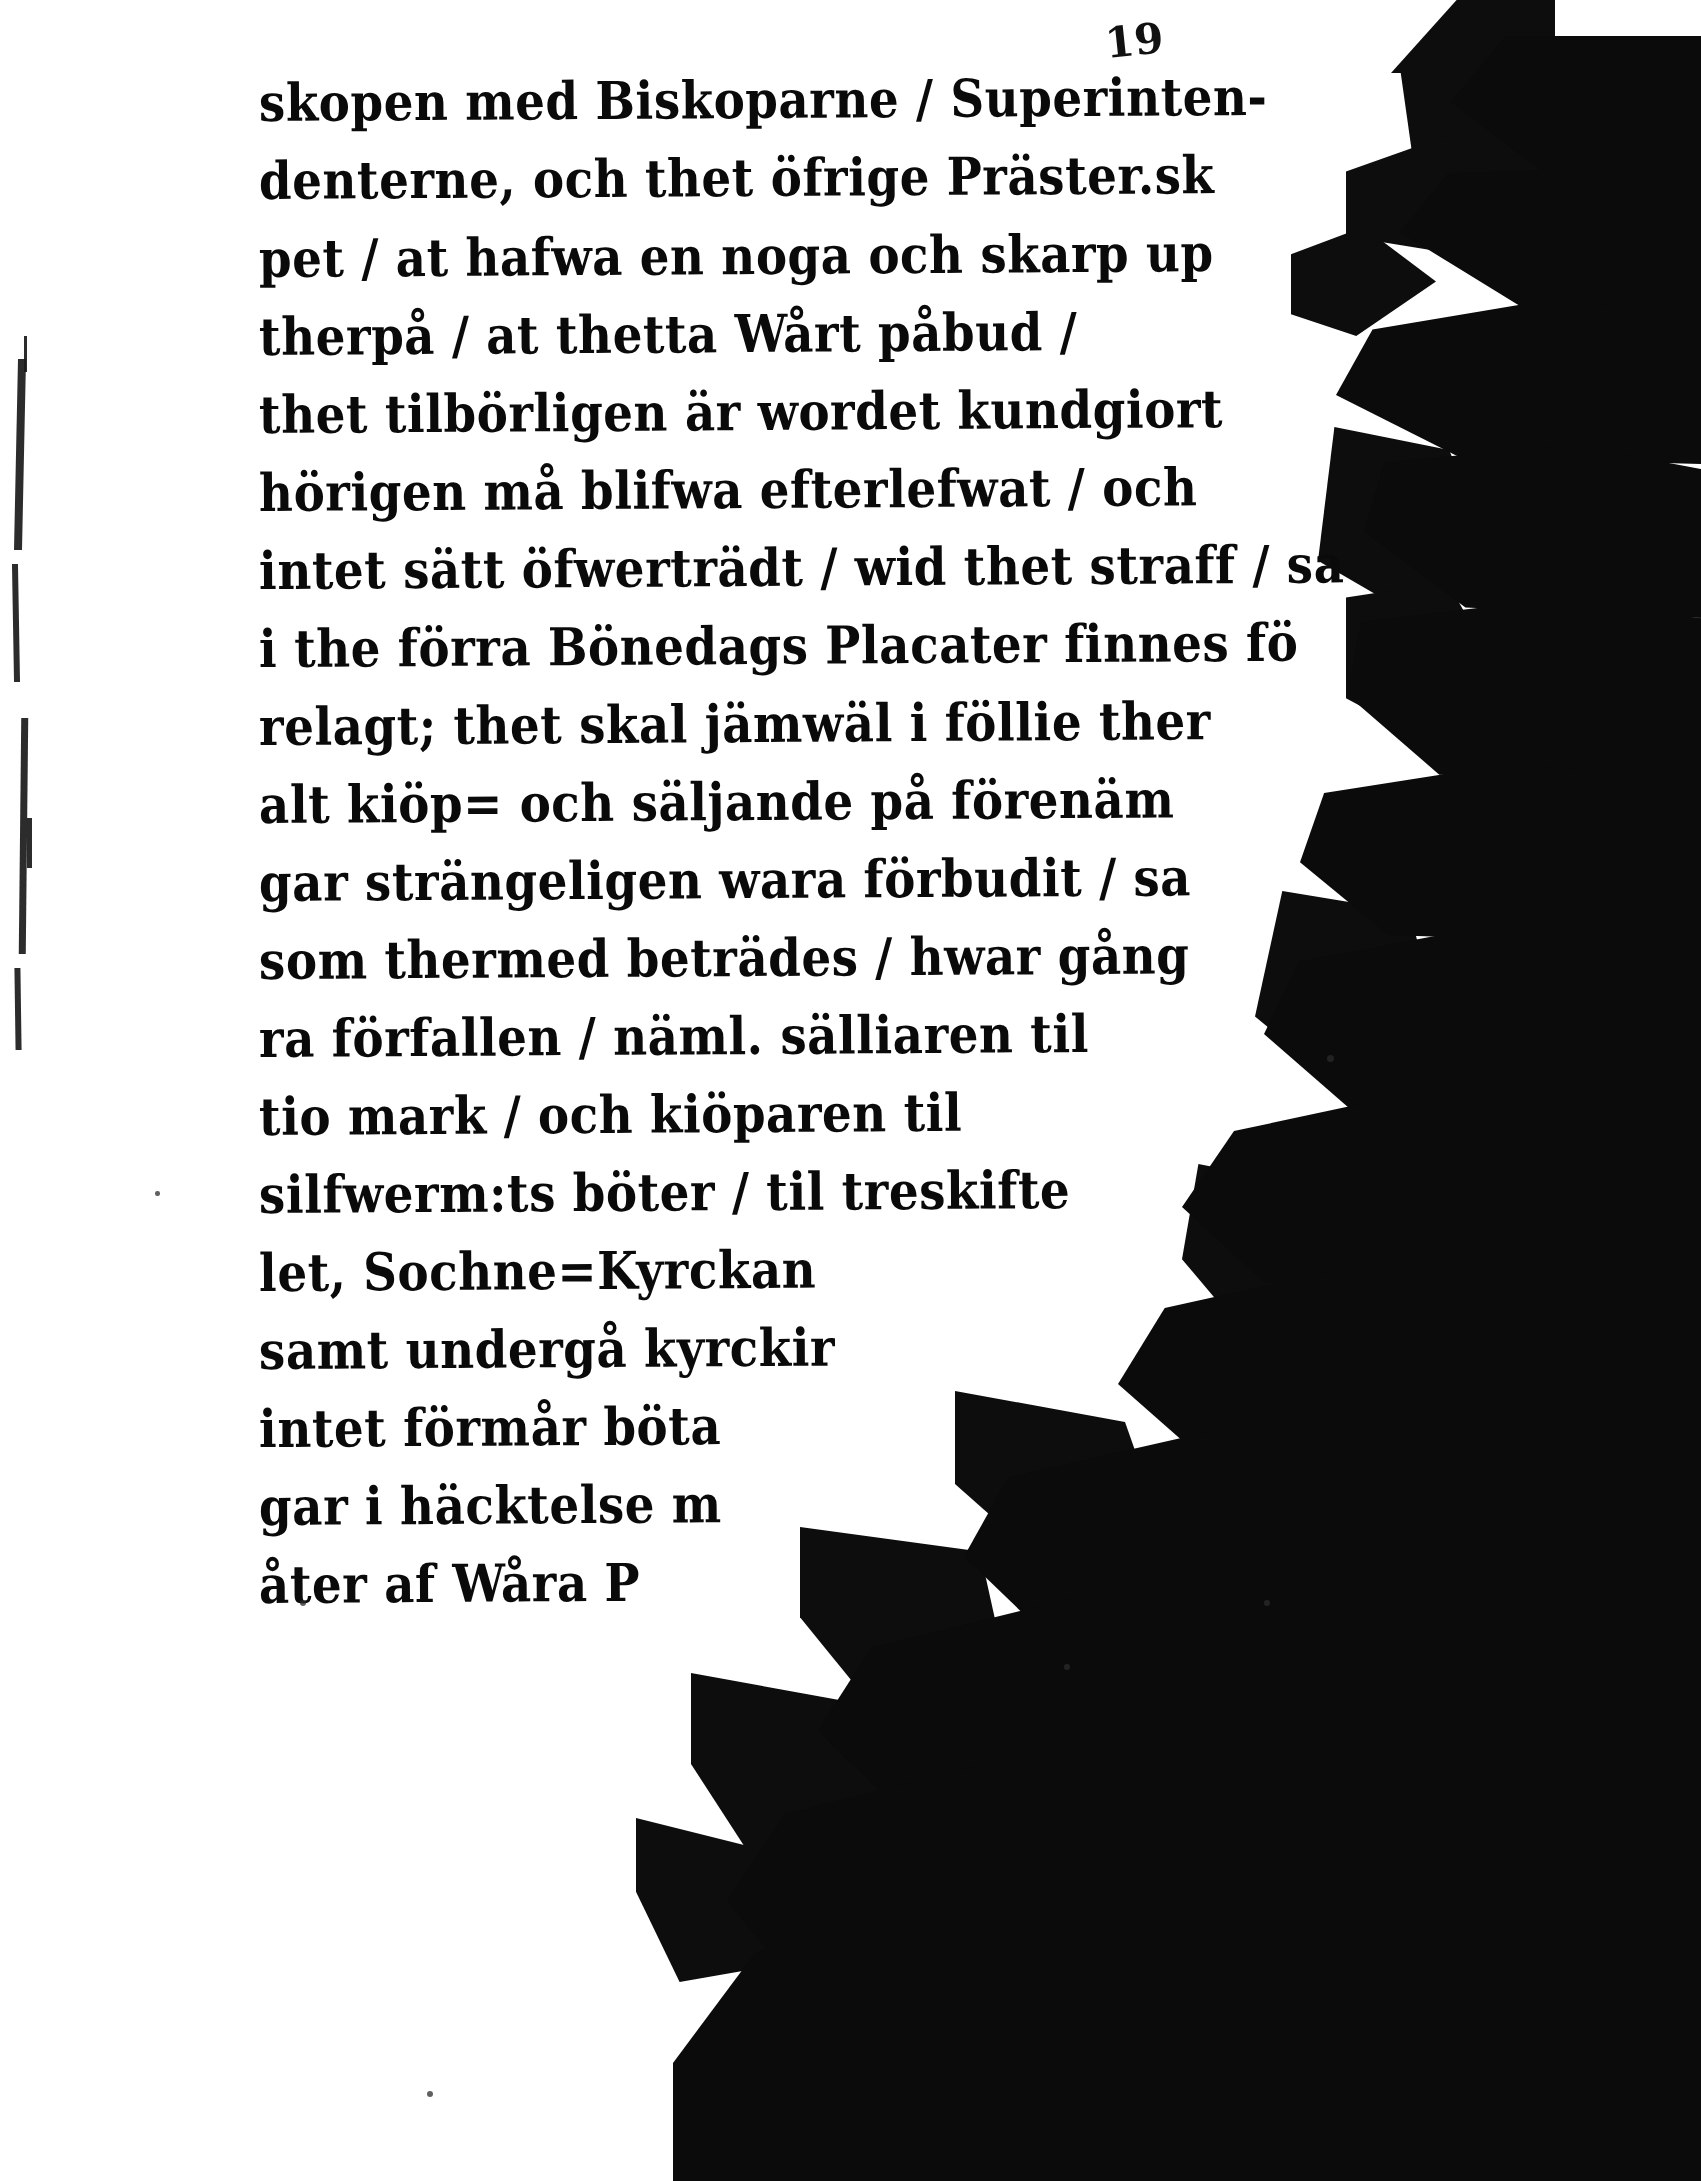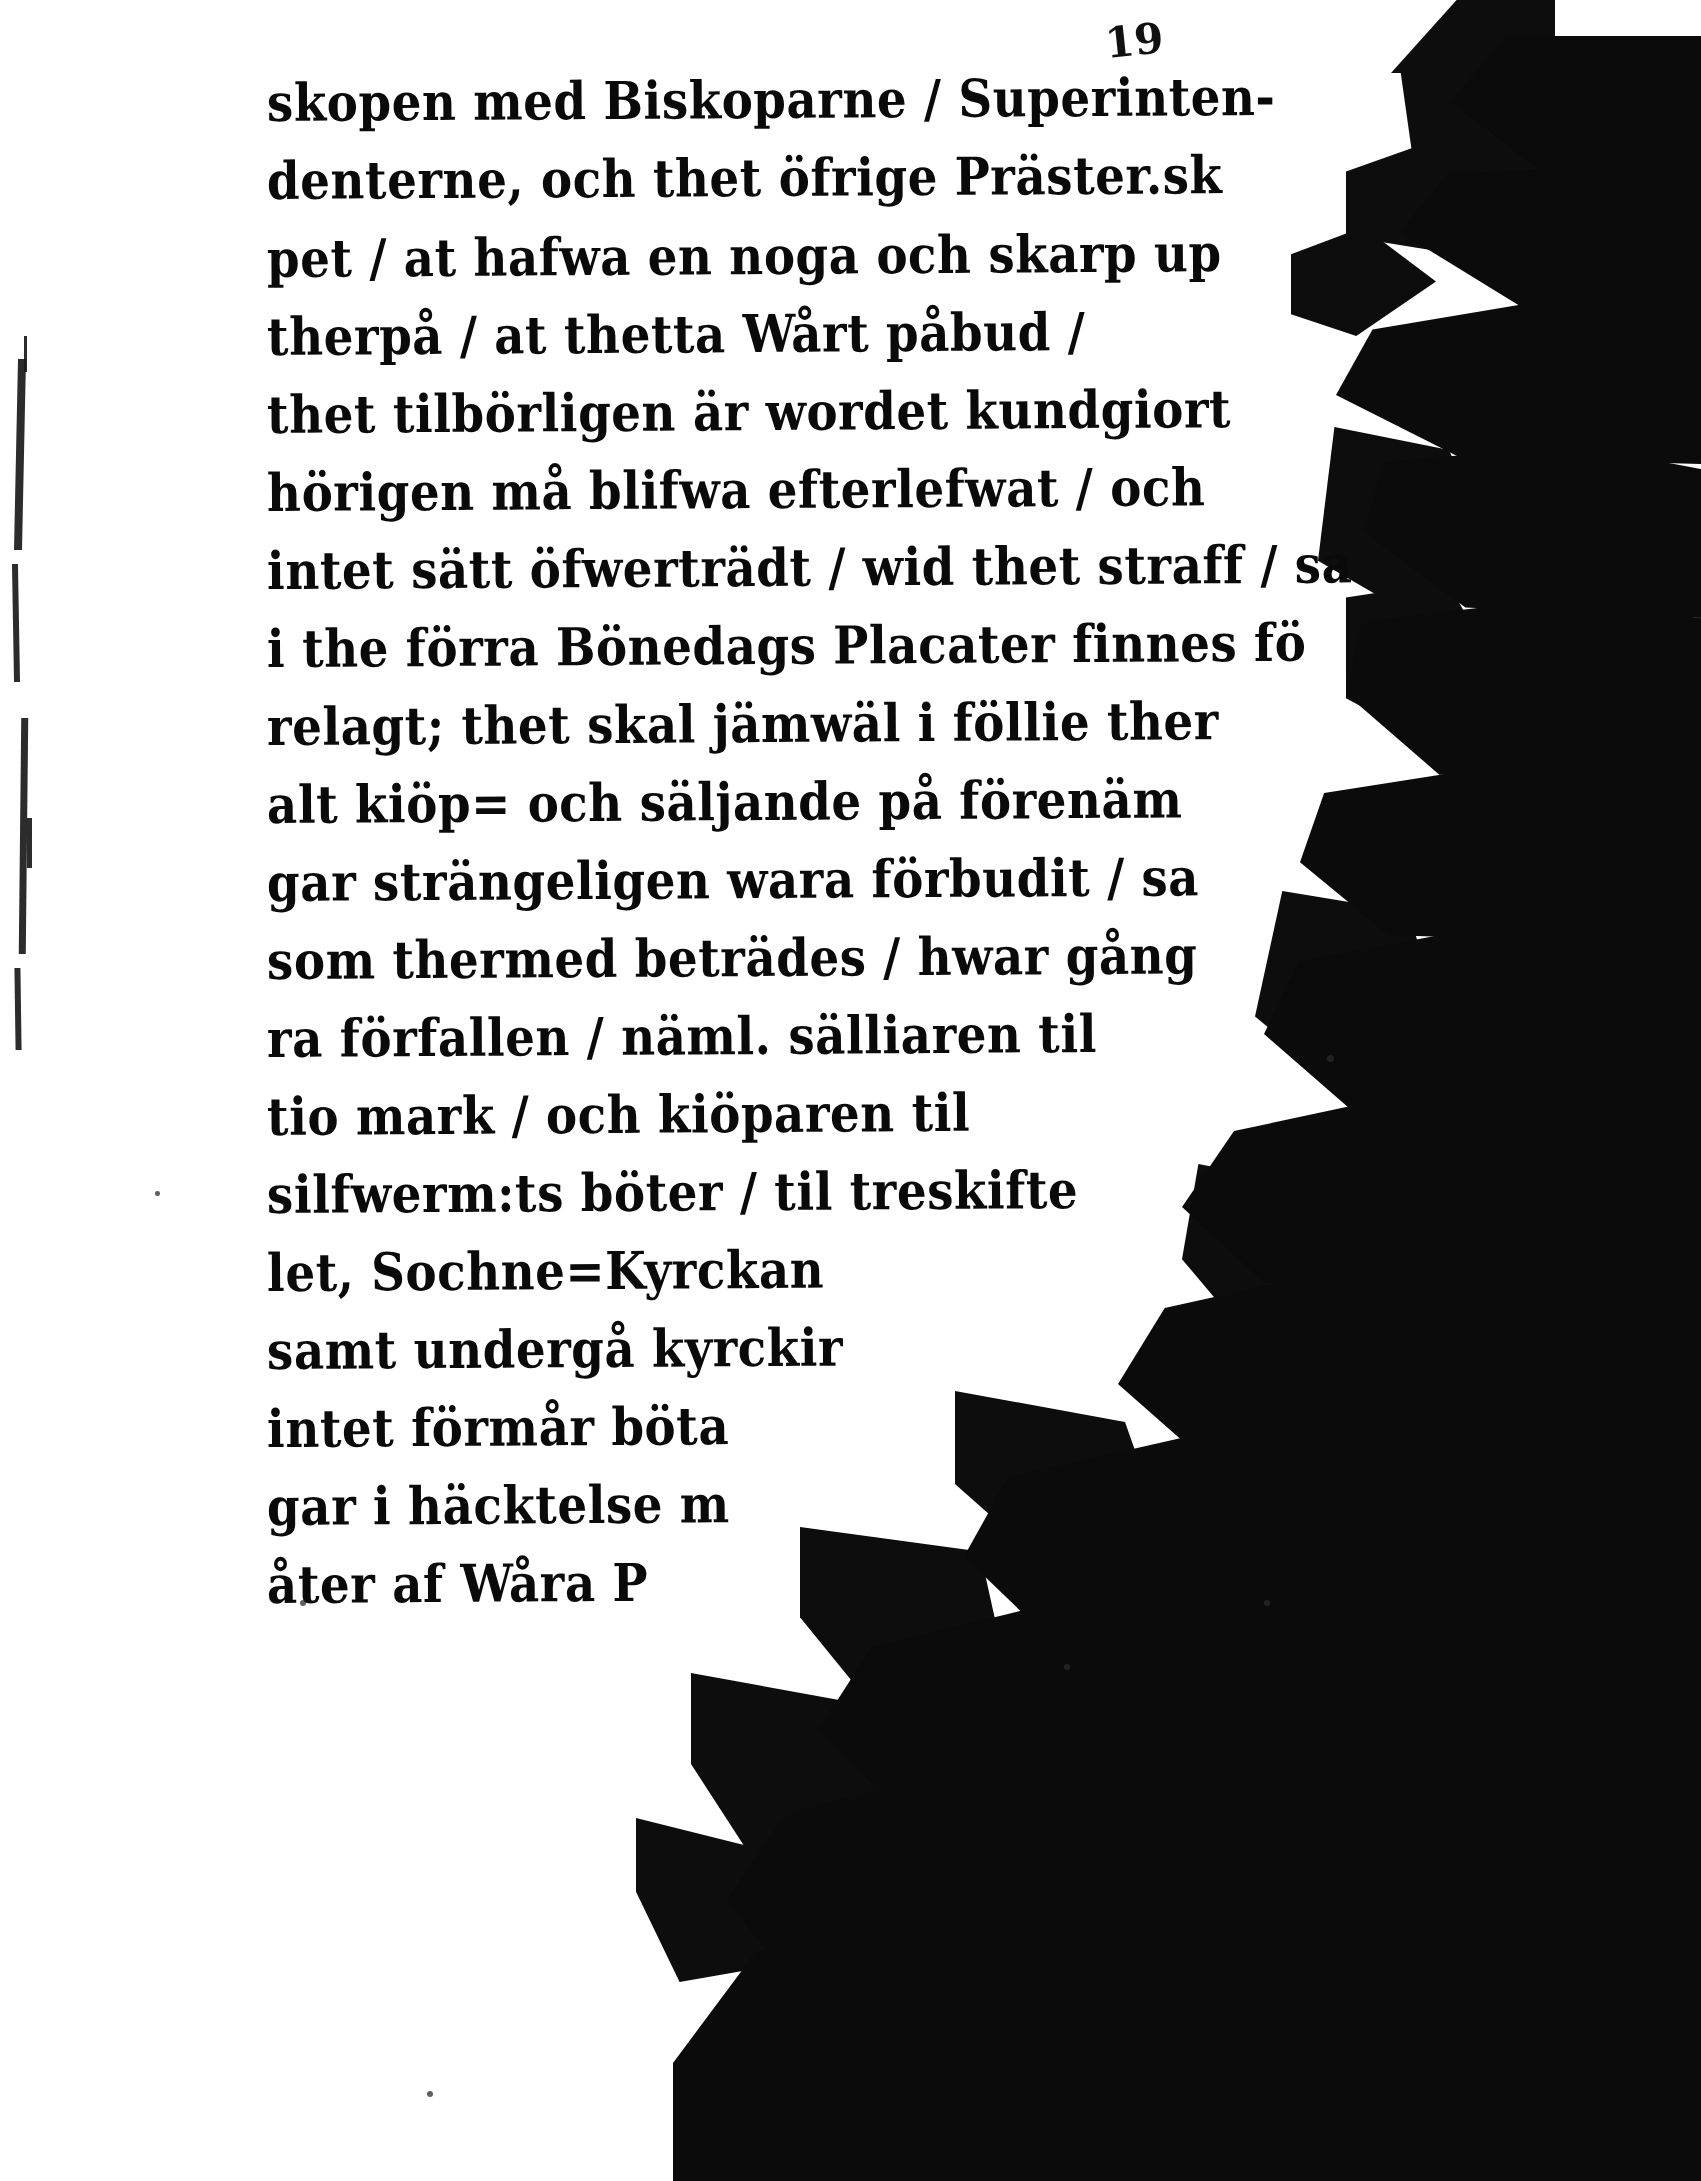--- a/index.html
+++ b/index.html
@@ -51,21 +51,21 @@
 
   
   .tear {
     position: absolute;
     background: #0d0d0d;
   }
 
   
   #textblock {
     position: absolute;
-    left: 267px;
+    left: 259px;
     top: 64px;
     width: 1200px;
   }
 
   .line {
     position: relative;
     font-family: "DejaVu Serif", serif;
     font-weight: 700;
     font-size: 52px;
     line-height: 78px;

